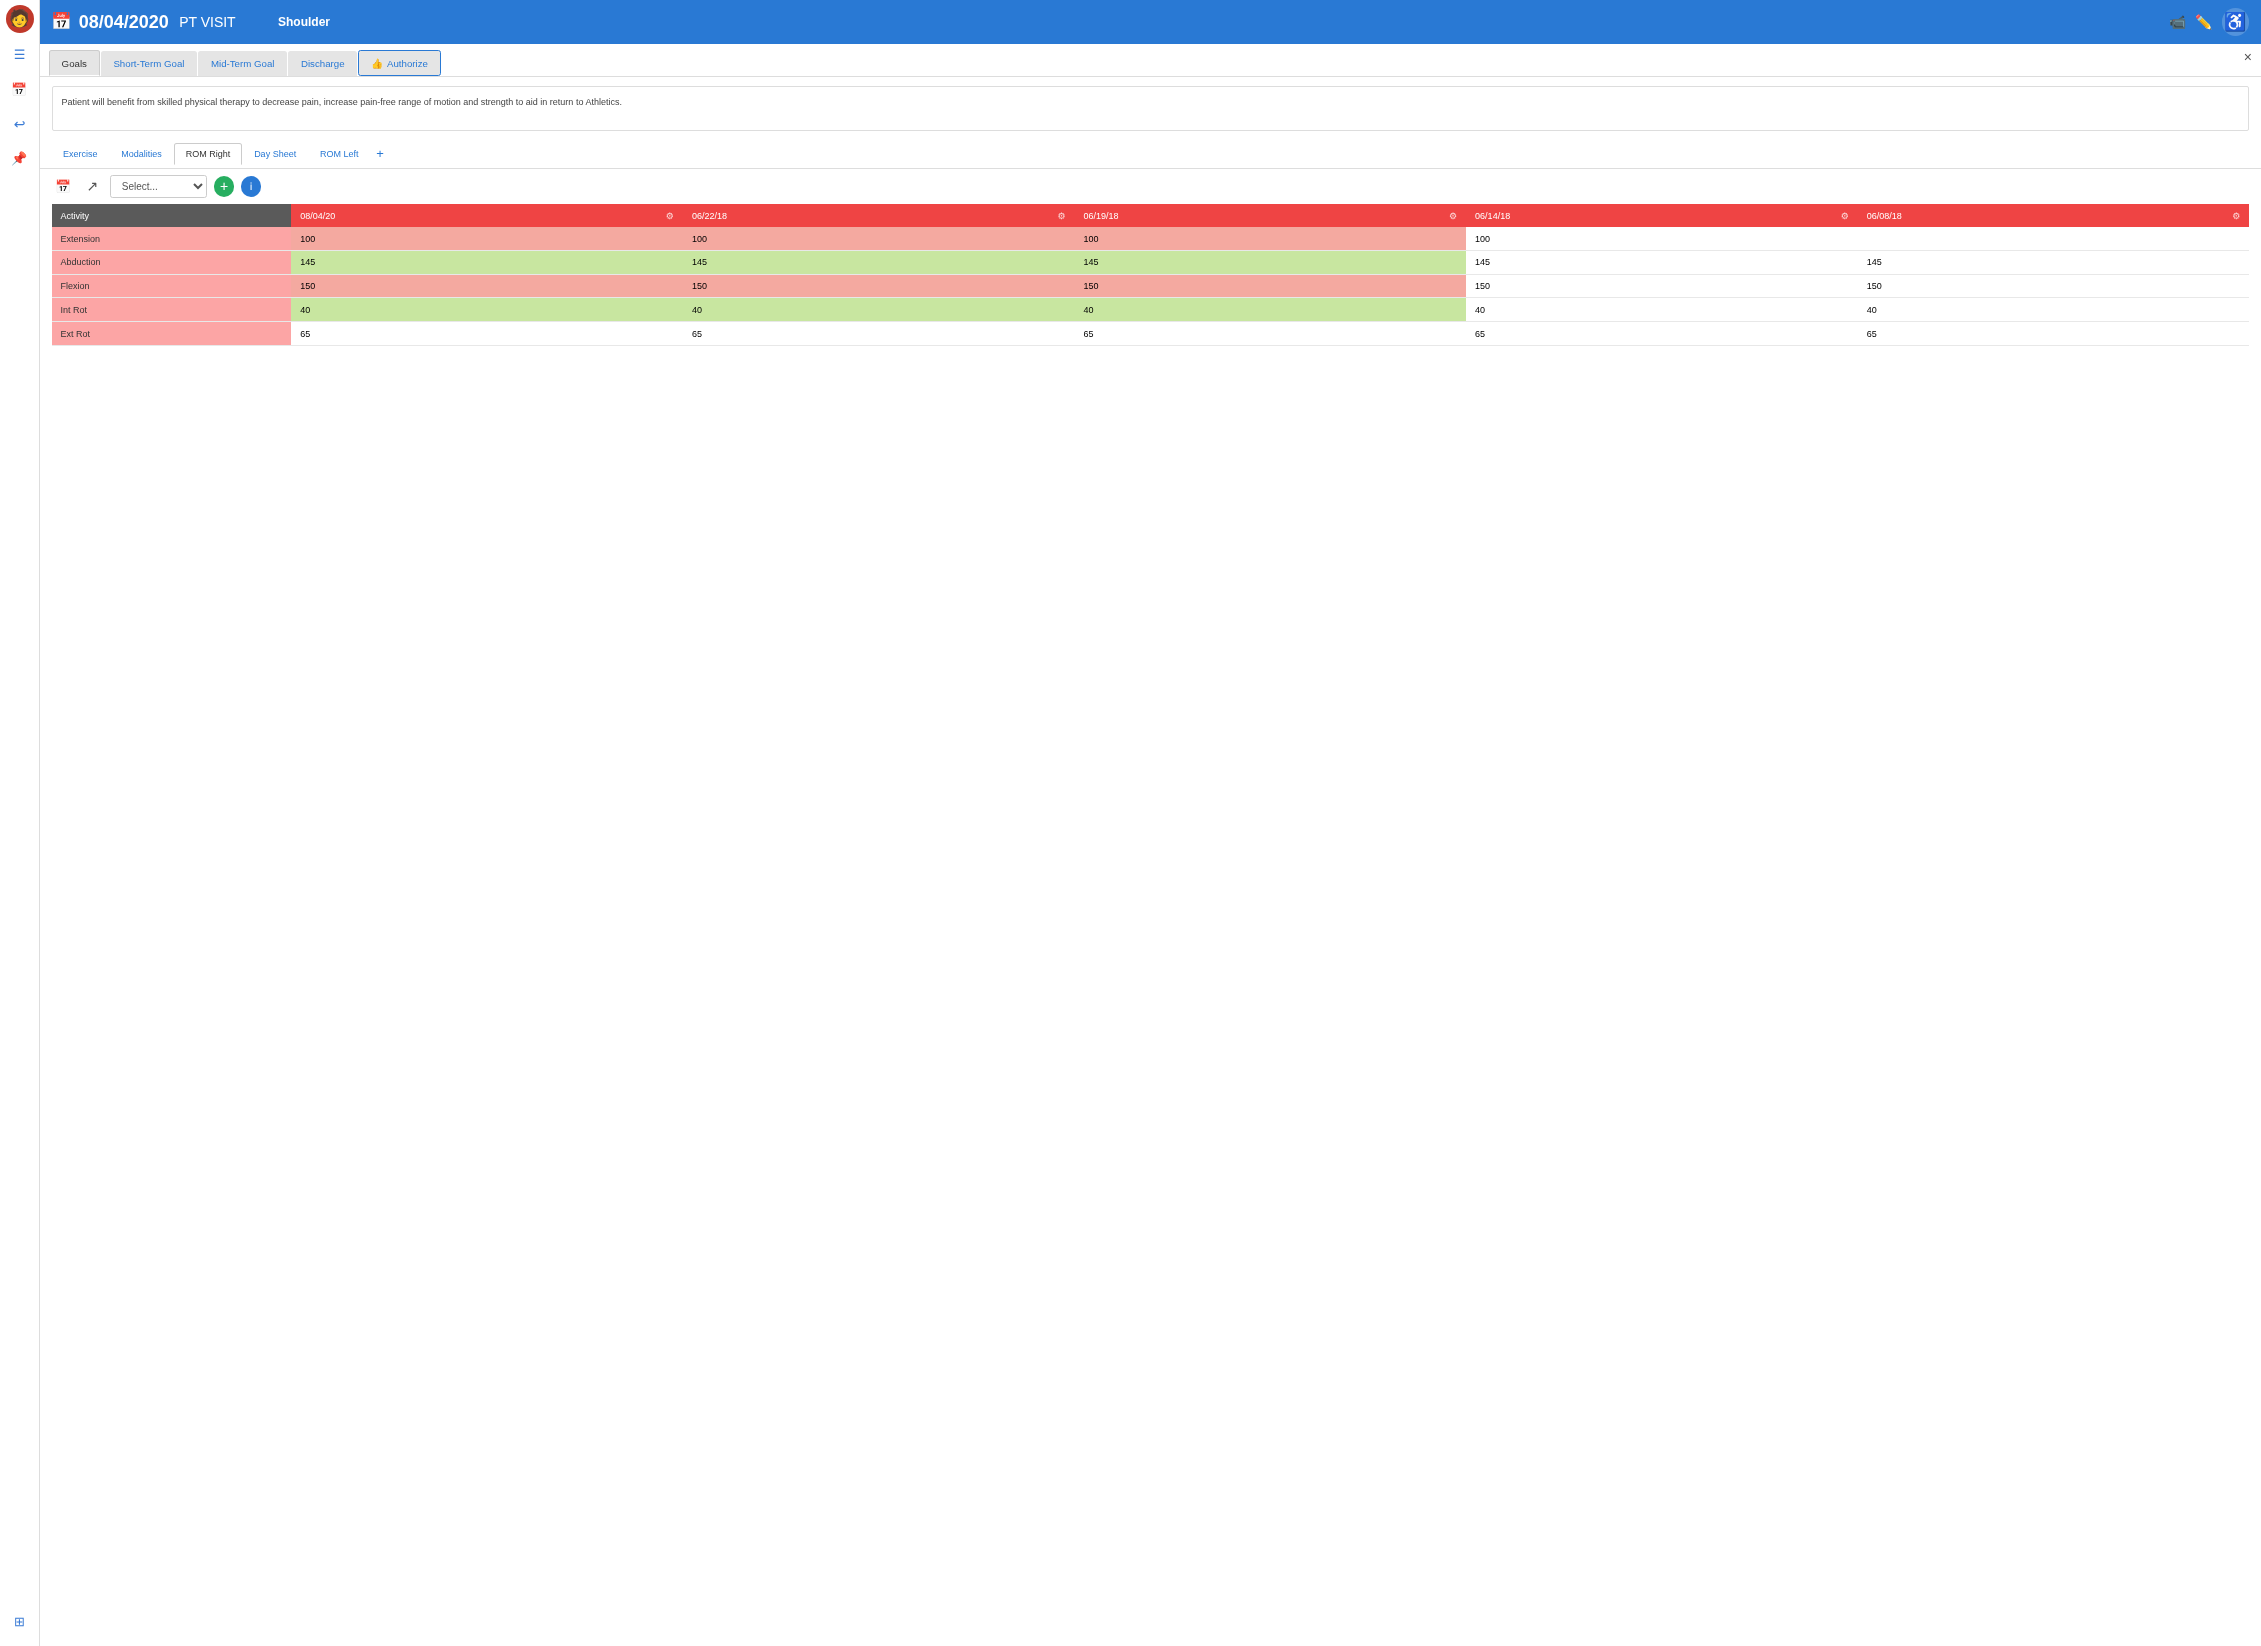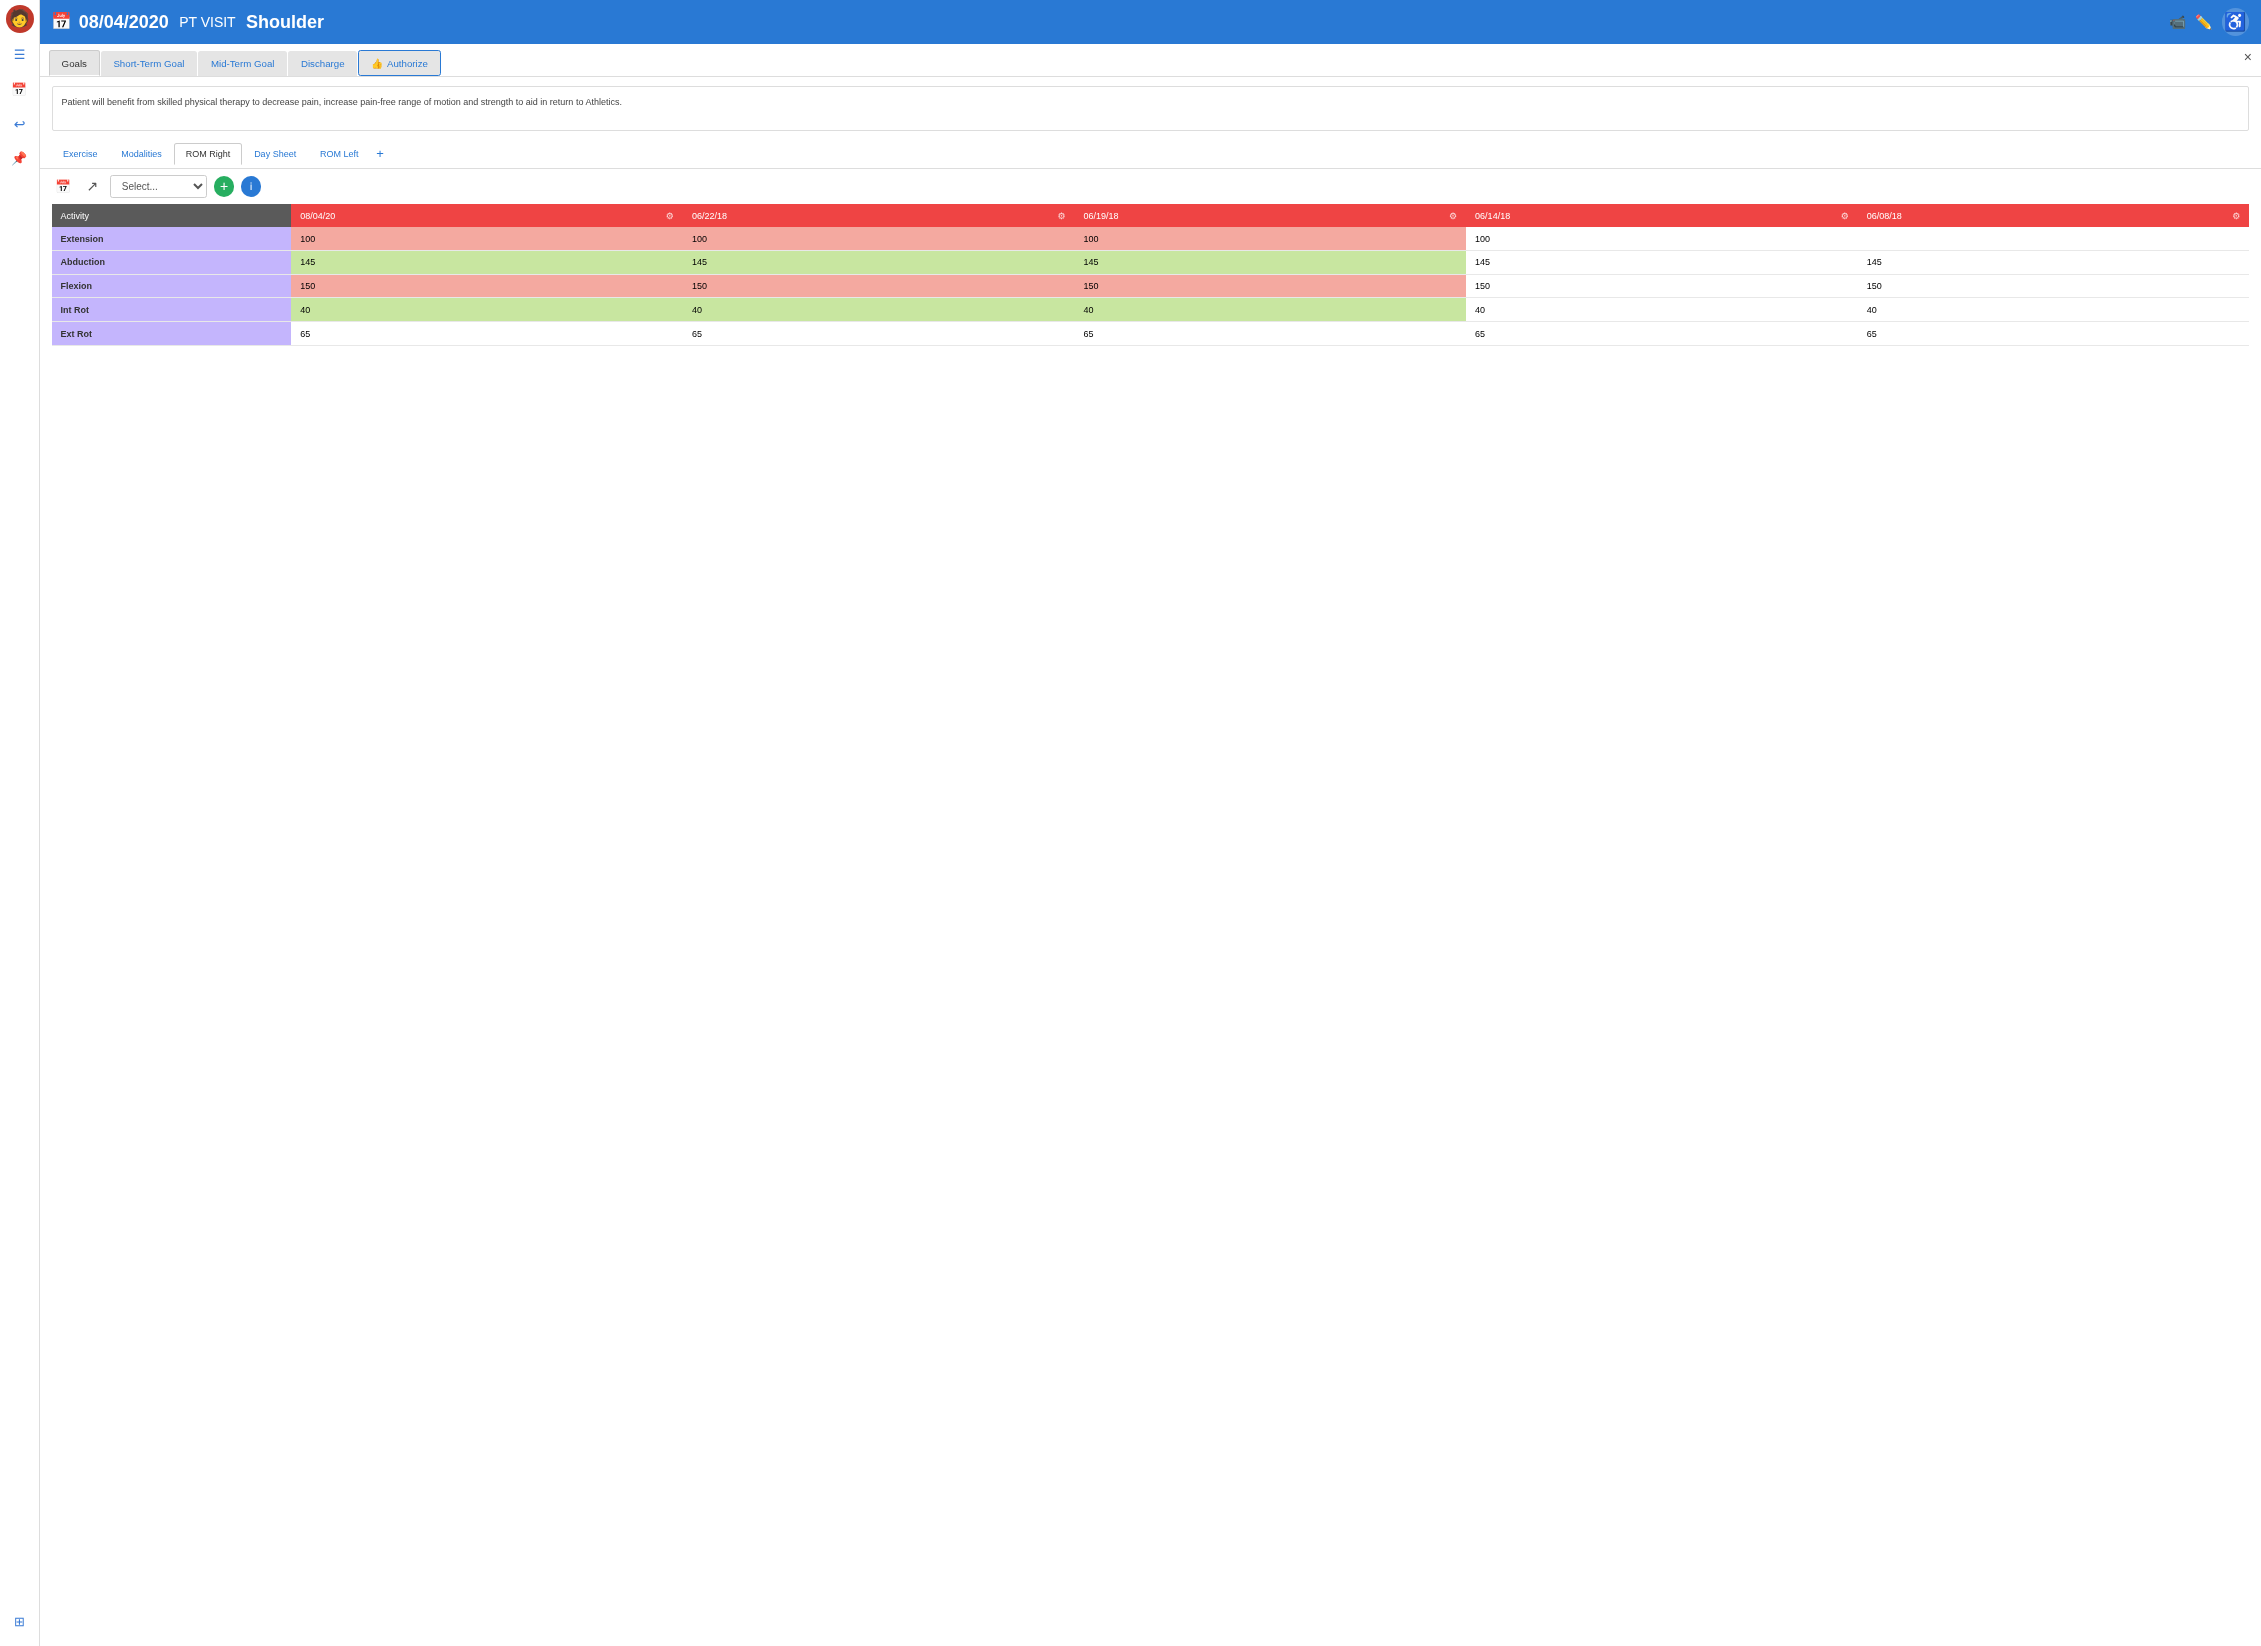--- a/index.html
+++ b/index.html
@@ -69,21 +69,22 @@
       font-weight: 700;
       font-size: 18px;
     }
     .header-pt {
       font-weight: 400;
       font-size: 14px;
       margin: 0 3.9px;
     }
     .header-shoulder {
       font-weight: 700;
-      font-size: 18px;
+      font-size: 12px;
+      margin-left: 32px;
     }
     .header-right {
       display: flex;
       align-items: center;
       gap: 9px;
       color: white;
       font-size: 14px;
     }
 
     
@@ -296,22 +297,22 @@
       font-size: 9px;
     }
     .rom-table th:first-child {
       background: #5a5a5a;
     }
     .rom-table td {
       padding: 6.4px 9px;
       border-bottom: 0.6px solid #e8e8e8;
     }
     .rom-table td:first-child {
-      background: #c4b5fd;
-      font-weight: 700;
+      background: #fca5a5;
+      font-weight: 400;
       color: #333;
     }
     .cell-pink { background: #f4a9a0 !important; }
     .cell-green { background: #c8e6a0 !important; }
     .cell-white { background: #fff !important; }
     .gear-icon-th {
       display: inline-block;
       margin-left: 5.1px;
       font-size: 9px;
       opacity: 0.8;

